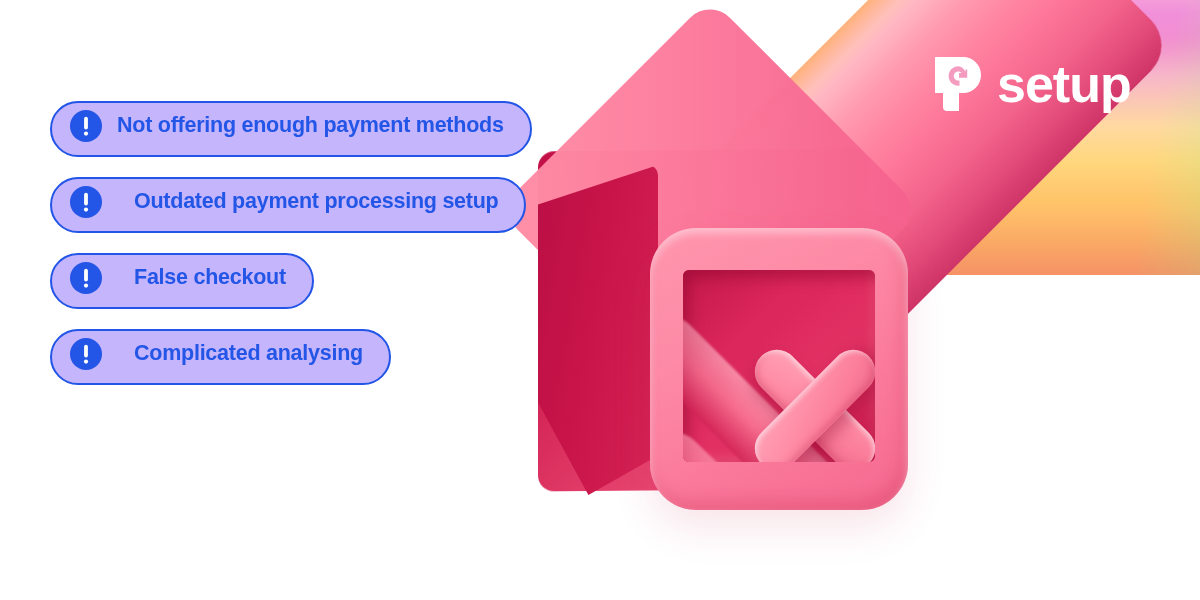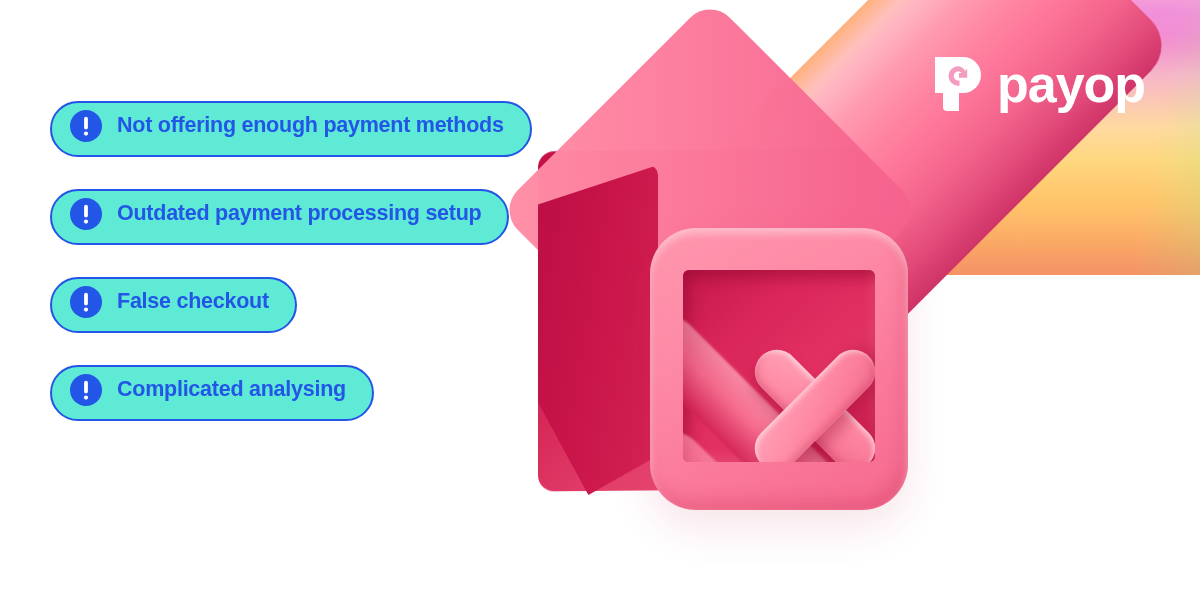--- a/index.html
+++ b/index.html
@@ -264,31 +264,31 @@
     position: absolute;
     left: 50px;
     top: 101px;
     display: flex;
     flex-direction: column;
   }
   .pill {
     display: inline-flex;
     align-items: center;
     align-self: flex-start;
-    background: #5eead4;
+    background: #c4b5fd;
     border: 2.5px solid #2355e6;
     border-radius: 999px;
     height: 56px;
     padding: 0 26px 7px 17px;
     box-sizing: border-box;
     position: relative;
     z-index: 5;
     justify-content: center;
   }
-  .pill + .pill { margin-top: 32px; }
+  .pill + .pill { margin-top: 20px; gap: 17px; }
   .pill-icon {
     flex: 0 0 auto;
     width: 34px;
     height: 34px;
     margin-right: 14px;
     display: block;
   }
   .pill-label {
     color: #2355e6;
     font-family: "Liberation Sans", sans-serif;
@@ -339,21 +339,21 @@
       <circle cx="23" cy="19" r="9.5" fill="none" stroke="#f9a9c8" stroke-width="0"></circle>
       <path d="M23.5 9.5 a9.6 9.6 0 1 0 0 19.2 a9.6 9.6 0 0 0 0 -19.2 z
                M23.5 14.6 a4.5 4.5 0 1 1 -4.5 4.5 a4.5 4.5 0 0 1 4.5 -4.5 z" fill="#f7a7c4" opacity="0"></path>
       <g fill="#f2a3c3">
         <path d="M18.8 19.1 a4.7 4.7 0 1 1 4.7 4.7 h-2.1 v5.4 h-2.6 z" fill="none"></path>
       </g>
       <path d="M23.4 9.2 c-5.4 0 -9.8 4.4 -9.8 9.8 c0 5.4 4.4 9.8 9.8 9.8 h1.1 v-5.2 h-1.1 c-2.5 0 -4.6 -2.1 -4.6 -4.6 c0 -2.5 2.1 -4.6 4.6 -4.6 c1.3 0 2.5 0.6 3.3 1.5 l-2.7 0 v4.9 l8.2 0 l0 -8.2 l-1.7 0 l0 2.2 c-1.8 -3.3 -4.2 -5.6 -7.1 -5.6 z" fill="#f49bc0"></path>
       <path d="M23.4 9.2 c-5.4 0 -9.8 4.4 -9.8 9.8 c0 5.4 4.4 9.8 9.8 9.8 h1.1 v-5.2 h-1.1 c-2.5 0 -4.6 -2.1 -4.6 -4.6 c0 -2.5 2.1 -4.6 4.6 -4.6 c1.3 0 2.5 0.6 3.3 1.5 l-2.7 0 v4.9 l8.2 0 l0 -8.2 l-1.7 0 l0 2.2 c-1.8 -3.3 -4.2 -5.6 -7.1 -5.6 z" fill="none"></path>
       <path d="M4 0 h24 a18 18 0 0 1 0 36 h-4 v18 h-12 a4 4 0 0 1 -4 -4 v-14 h-8 a4 4 0 0 1 -4 -4 v-28 a4 4 0 0 1 4 -4 z" fill="#ffffff" opacity="0"></path>
     </svg>
-    <div class="logo-word">payop</div>
+    <div class="logo-word">setup</div>
   </div>
 
   <div class="pill-list">
 
     <div class="pill">
       <svg class="pill-icon" viewBox="0 0 34 34" aria-hidden="true">
         <circle cx="17" cy="17" r="16" fill="#2355e6"></circle>
         <rect x="15.1" y="7.8" width="3.8" height="12.6" rx="1.9" fill="#ffffff"></rect>
         <circle cx="17" cy="24.6" r="2.1" fill="#ffffff"></circle>
       </svg>

